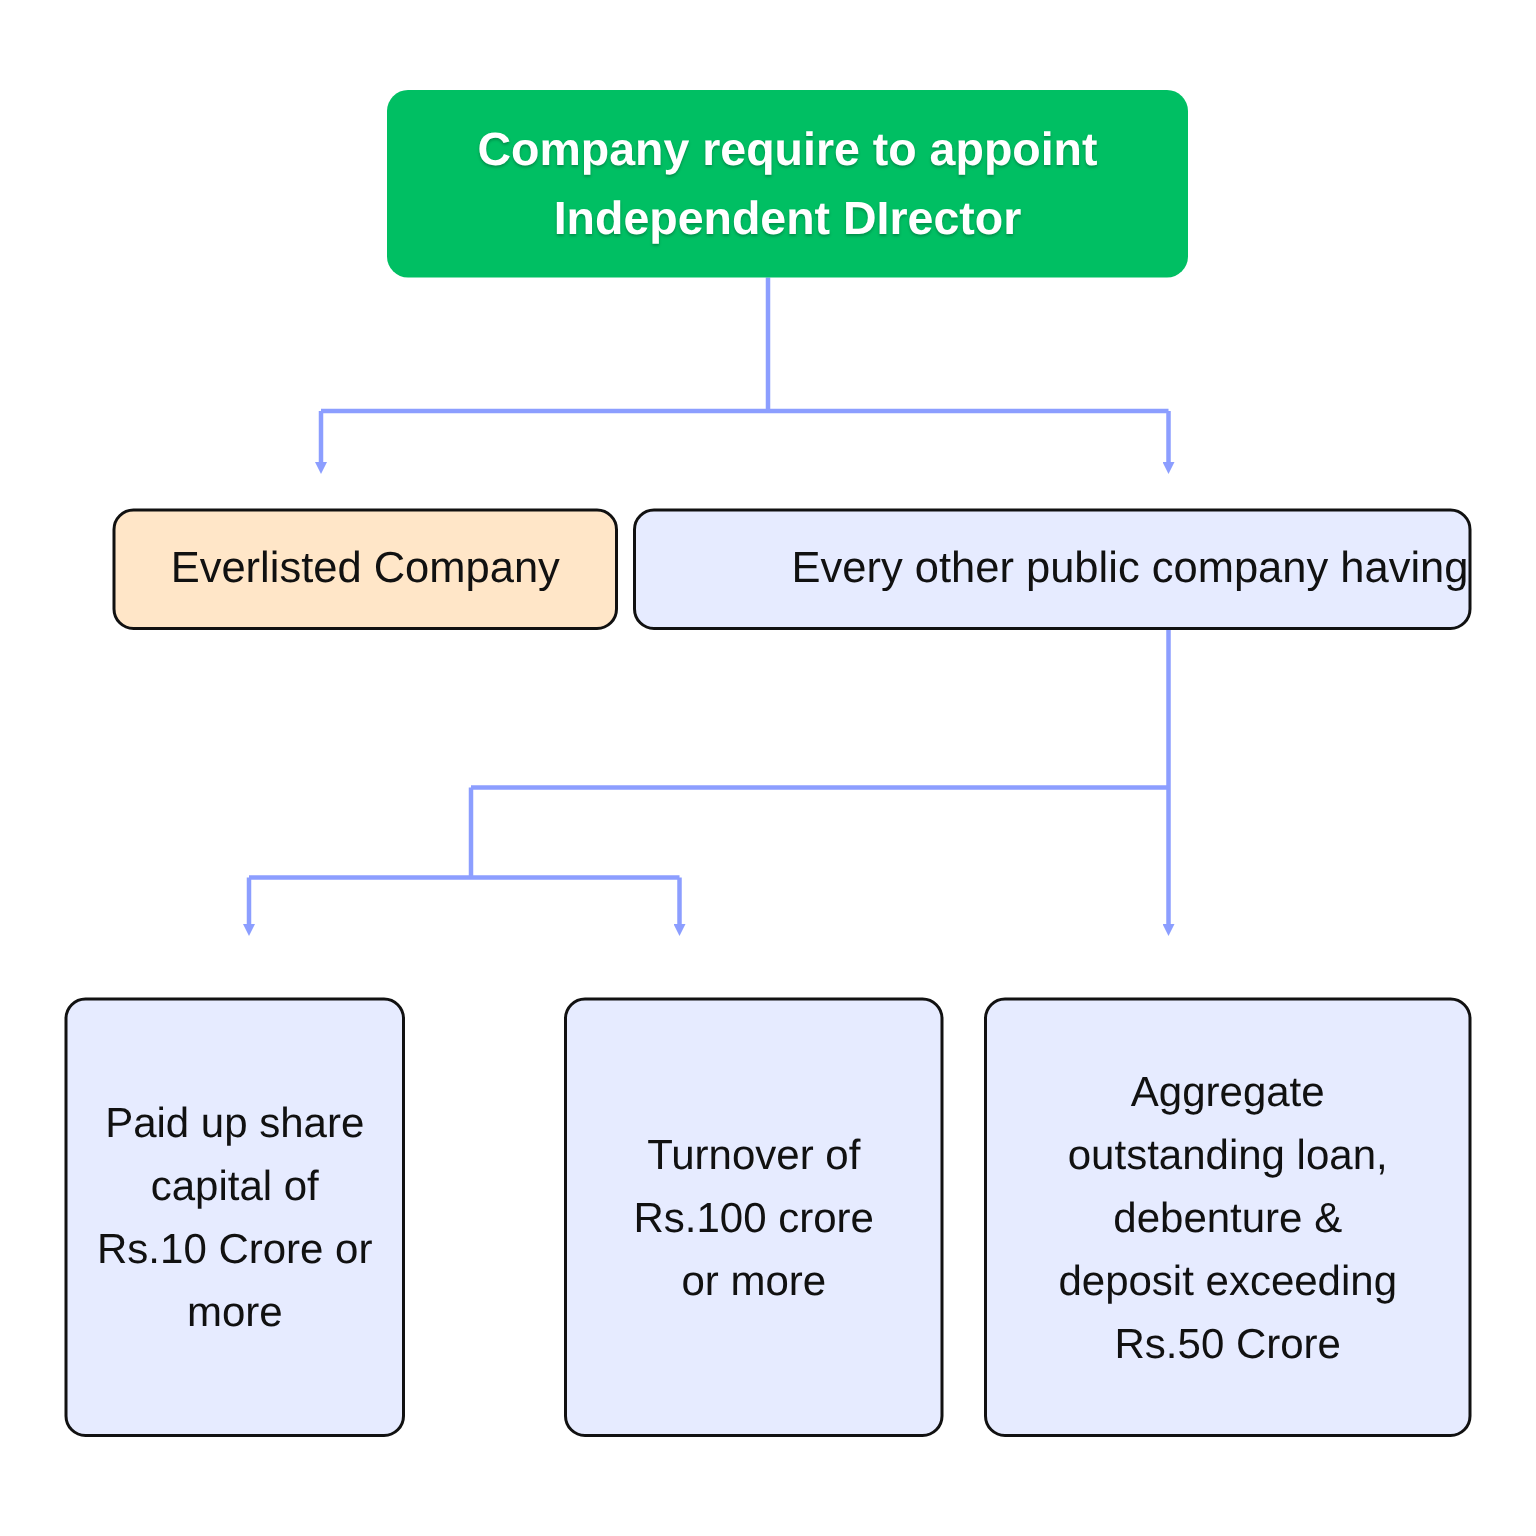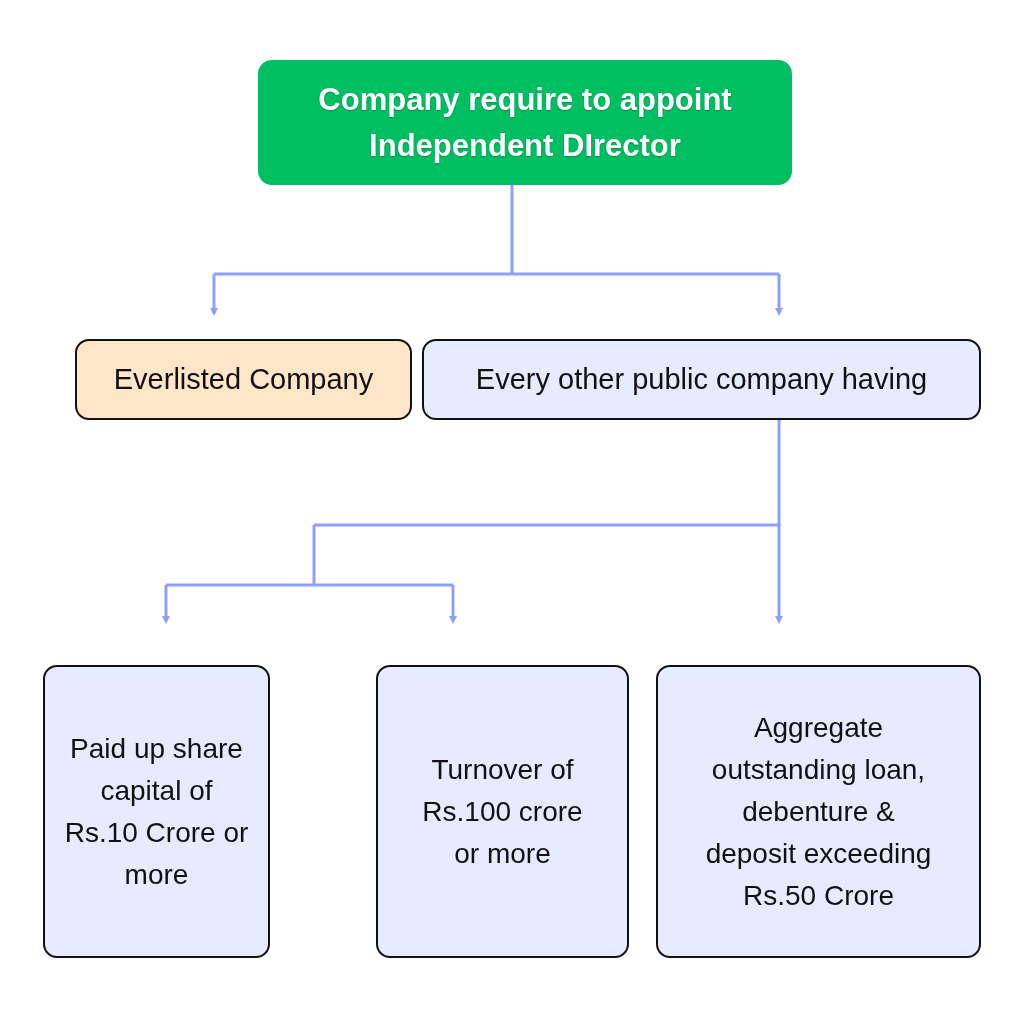--- a/index.html
+++ b/index.html
@@ -3,21 +3,21 @@
 <meta charset="utf-8">
 <style>
   html, body { margin:0; padding:0; background:#ffffff; }
   body { width:1024px; height:1024px; position:relative; overflow:hidden; font-family:"Liberation Sans", sans-serif; }
   .box { position:absolute; box-sizing:border-box; display:flex; align-items:center; justify-content:center; text-align:center; color:#111; }
   .root { left:248px; top:60px; width:534px; height:125px; background:#00bf63; border-radius:14px; color:#fff; font-weight:bold; font-size:31px; line-height:46px; text-shadow:0 1px 2px rgba(0,0,0,0.25);margin-left:10px; }
   .node { border:2px solid #111; border-radius:14px; }
   .peach { background:#ffe6c8; }
   .lav { background:#e6ebff; }
   .n1 { left:43px; top:339px; width:337px; height:81px; font-size:29px;margin-left:32px; }
-  .n2 { left:422px; top:339px; width:559px; height:81px; font-size:29px; }
+  .n2 { left:422px; top:339px; width:559px; height:81px; font-size:29px;justify-content:flex-end; }
   .c1 { left:43px; top:665px; width:227px; height:293px; font-size:28px; line-height:42px; padding:0 10px; }
   .c2 { left:332px; top:665px; width:253px; height:293px; font-size:28px; line-height:42px; padding:0 10px;margin-left:44px; }
   .c3 { left:656px; top:665px; width:325px; height:293px; font-size:28px; line-height:42px; padding:16px 10px; }
   .txt { white-space:pre-line; }
   svg.connectors { position:absolute; left:0; top:0; }
 </style>
 </head>
 <body>
 
 <svg class="connectors" width="1024" height="1024">

